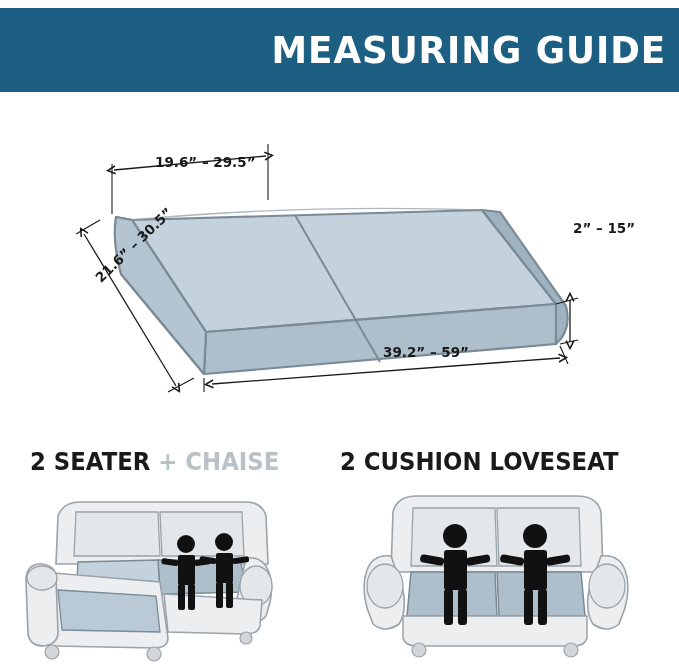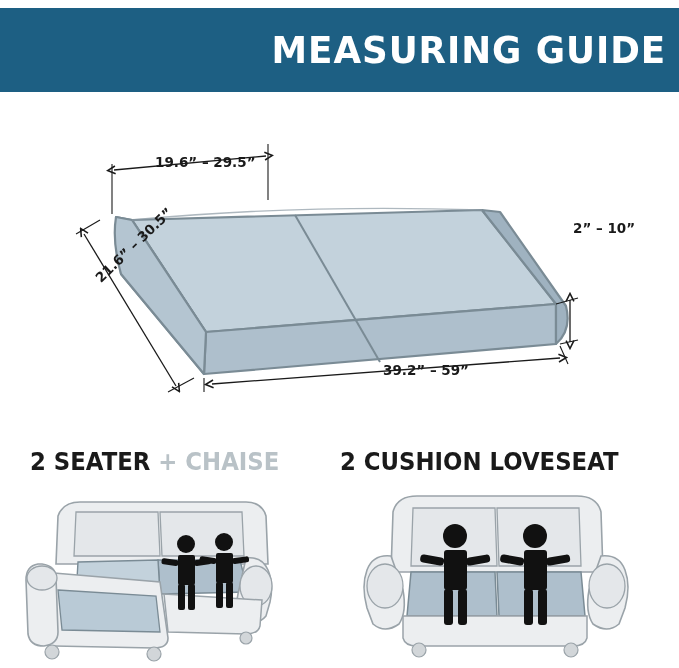--- a/index.html
+++ b/index.html
@@ -54,21 +54,21 @@
   .dim-label {
     position: absolute;
     font-family: "DejaVu Sans", sans-serif;
     font-weight: bold;
     font-size: 13.5px;
     color: #1a1a1a;
     white-space: nowrap;
   }
   #label-depth-top { left: 127px; top: 62px; margin-left: 28px; }
   #label-side      { left: 92px;  top: 182px; transform: rotate(-44deg); transform-origin: left top; }
-  #label-width     { left: 383px; top: 270px; }
+  #label-width     { left: 383px; top: 252px; }
   #label-height    { left: 573px; top: 128px; }
 
   
   .bottom-area {
     position: absolute;
     left: 0;
     top: 424px;
     width: 673px;
     height: 244px;
   }
@@ -153,21 +153,21 @@
         <line x1="560" y1="212" x2="596" y2="122" stroke="#1a1a1a" stroke-width="0"></line>
         <line x1="556" y1="212" x2="578" y2="206" stroke="#1a1a1a" stroke-width="1.1"></line>
         <line x1="560" y1="252" x2="578" y2="248" stroke="#1a1a1a" stroke-width="1.1"></line>
         <line x1="570" y1="208" x2="570" y2="250" stroke="#1a1a1a" stroke-width="1.3" marker-start="url(#arrL)" marker-end="url(#arrR)"></line>
       </g>
     </svg>
 
     <div class="dim-label" id="label-depth-top">19.6” – 29.5”</div>
     <div class="dim-label" id="label-side">21.6” – 30.5”</div>
     <div class="dim-label" id="label-width">39.2” – 59”</div>
-    <div class="dim-label" id="label-height">2” – 10”</div>
+    <div class="dim-label" id="label-height">2” – 15”</div>
   </div>
 
   <div class="bottom-area">
 
     <div class="section-heading" id="heading-left">
       <span>2 SEATER</span><span class="muted"> + </span><span class="muted">CHAISE</span>
     </div>
 
     <div class="section-heading" id="heading-right">
       <span>2 CUSHION LOVESEAT</span>

